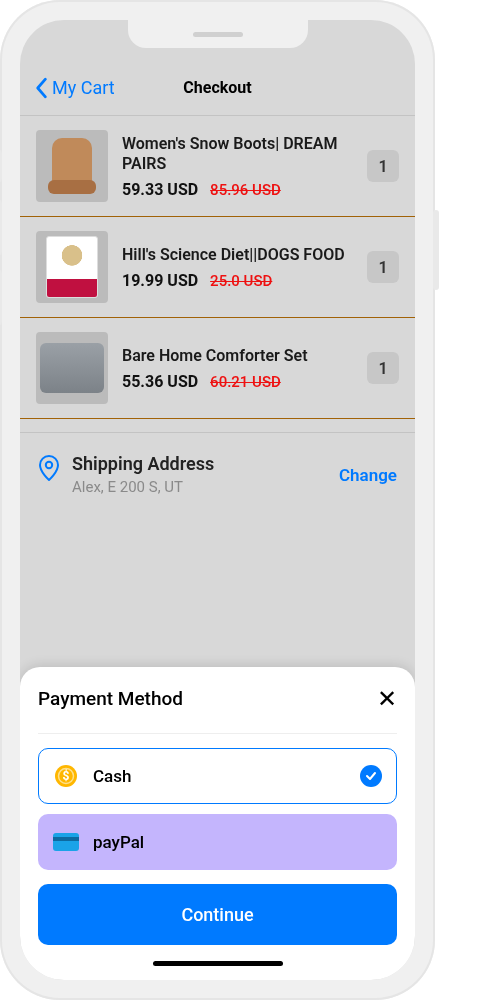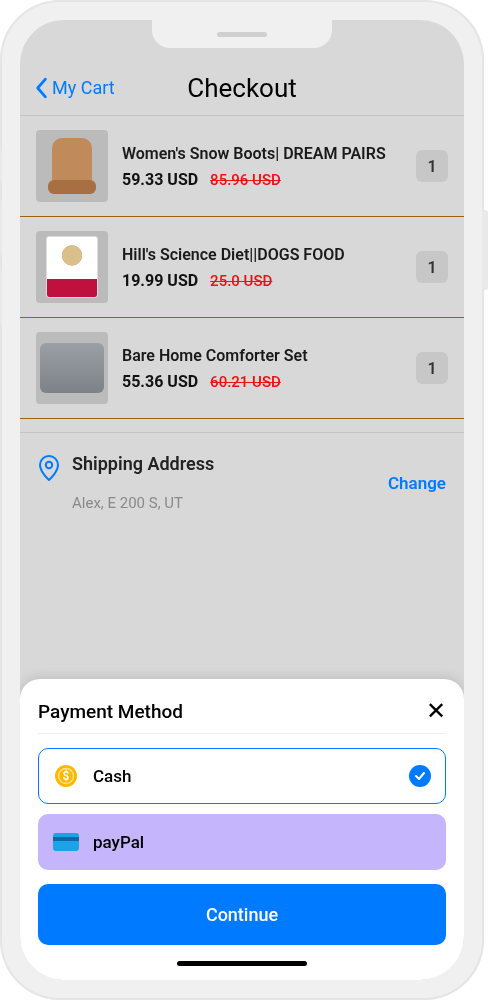--- a/index.html
+++ b/index.html
@@ -1,18 +1,18 @@
 <!DOCTYPE html>
 <html><head>
 <meta charset="utf-8">
 <style>
   * { box-sizing: border-box; margin: 0; padding: 0; font-family: -apple-system, BlinkMacSystemFont, "Segoe UI", Roboto, Helvetica, Arial, sans-serif; }
   body { background: #fff; width: 500px; height: 1000px; overflow: hidden; }
   .phone {
-    width: 484px; height: 1000px; position: relative;
+    width: 435px; height: 1000px; position: relative;
     background: #f0f0f0; border-radius: 60px; padding: 20px;
     box-shadow: inset 0 0 0 2px #e5e5e5;
   }
   .screen {
     width: 100%; height: 100%; background: #d8d8d8;
     border-radius: 44px; overflow: hidden; position: relative;
   }
   .notch {
     position: absolute; top: 0; left: 50%; transform: translateX(-50%);
     width: 180px; height: 28px; background: #f0f0f0;
@@ -30,21 +30,21 @@
 
   
   .navbar {
     height: 56px; margin-top: 40px; display: flex; align-items: center;
     padding: 0 14px; border-bottom: 1px solid #c3c3c3; position: relative;
   }
   .back { display: flex; align-items: center; color: #007aff; font-size: 18px; }
   .back svg { width: 14px; height: 22px; margin-right: 4px; }
   .nav-title {
     position: absolute; left: 0; right: 0; text-align: center;
-    font-weight: 400; font-size: 26px; color: #000; pointer-events: none;
+    font-weight: 700; font-size: 16px; color: #000; pointer-events: none;
   }
 
   
   .item-row {
     display: flex; align-items: center; padding: 14px 16px;
     border-bottom: 1px solid #a16207; gap: 14px;
   }
   .thumb { width: 72px; height: 72px; background: #bbb; border-radius: 4px; flex-shrink: 0; display:flex; align-items:center; justify-content:center; }
   .info { flex: 1; }
   .pname { font-weight: 600; font-size: 16px; line-height: 1.25; color:#1a1a1a; }
@@ -58,30 +58,30 @@
 
   .section-gap { height: 14px; border-bottom: 1px solid #c3c3c3; }
 
   
   .ship {
     display: flex; align-items: flex-start; padding: 20px 18px; gap: 12px;
   }
   .pin { color: #007aff; flex-shrink: 0; margin-top: 2px; }
   .ship-body { flex: 1; }
   .ship-title { font-weight: 600; font-size: 18px; color: #222; }
-  .ship-sub { color: #8a8a8a; font-size: 15px; margin-top: 20px; }
+  .ship-sub { color: #8a8a8a; font-size: 15px; margin-top: 4px; }
   .change { color: #007aff; font-weight: 600; font-size: 17px; align-self: center; }
 
   
   .sheet {
     position: absolute; left: 0; right: 0; bottom: 0; background: #fff;
     border-top-left-radius: 20px; border-top-right-radius: 20px;
     padding: 20px 18px 14px; box-shadow: 0 -2px 12px rgba(0,0,0,.12);
   }
-  .sheet-head { display: flex; align-items: center; justify-content: space-between; padding-bottom: 10px; border-bottom: 1px solid #eee; }
+  .sheet-head { display: flex; justify-content: space-between; padding-bottom: 22px; border-bottom: 1px solid #eee; }
   .sheet-title { font-size: 19px; font-weight: 500; }
   .close { font-size: 24px; line-height: 1; cursor: pointer; }
   .opts { padding-top: 14px; display: flex; flex-direction: column; gap: 10px; }
   .opt {
     display: flex; align-items: center; gap: 14px; padding: 14px 14px;
     background: #c4b5fd; border-radius: 10px; border: 1.5px solid transparent; position: relative;
   }
   .opt.selected { border-color: #007aff; background:#fff; }
   .opt-icon { width: 26px; height: 26px; display:flex; align-items:center; justify-content:center; }
   .opt-label { font-size: 17px; font-weight: 500; }

